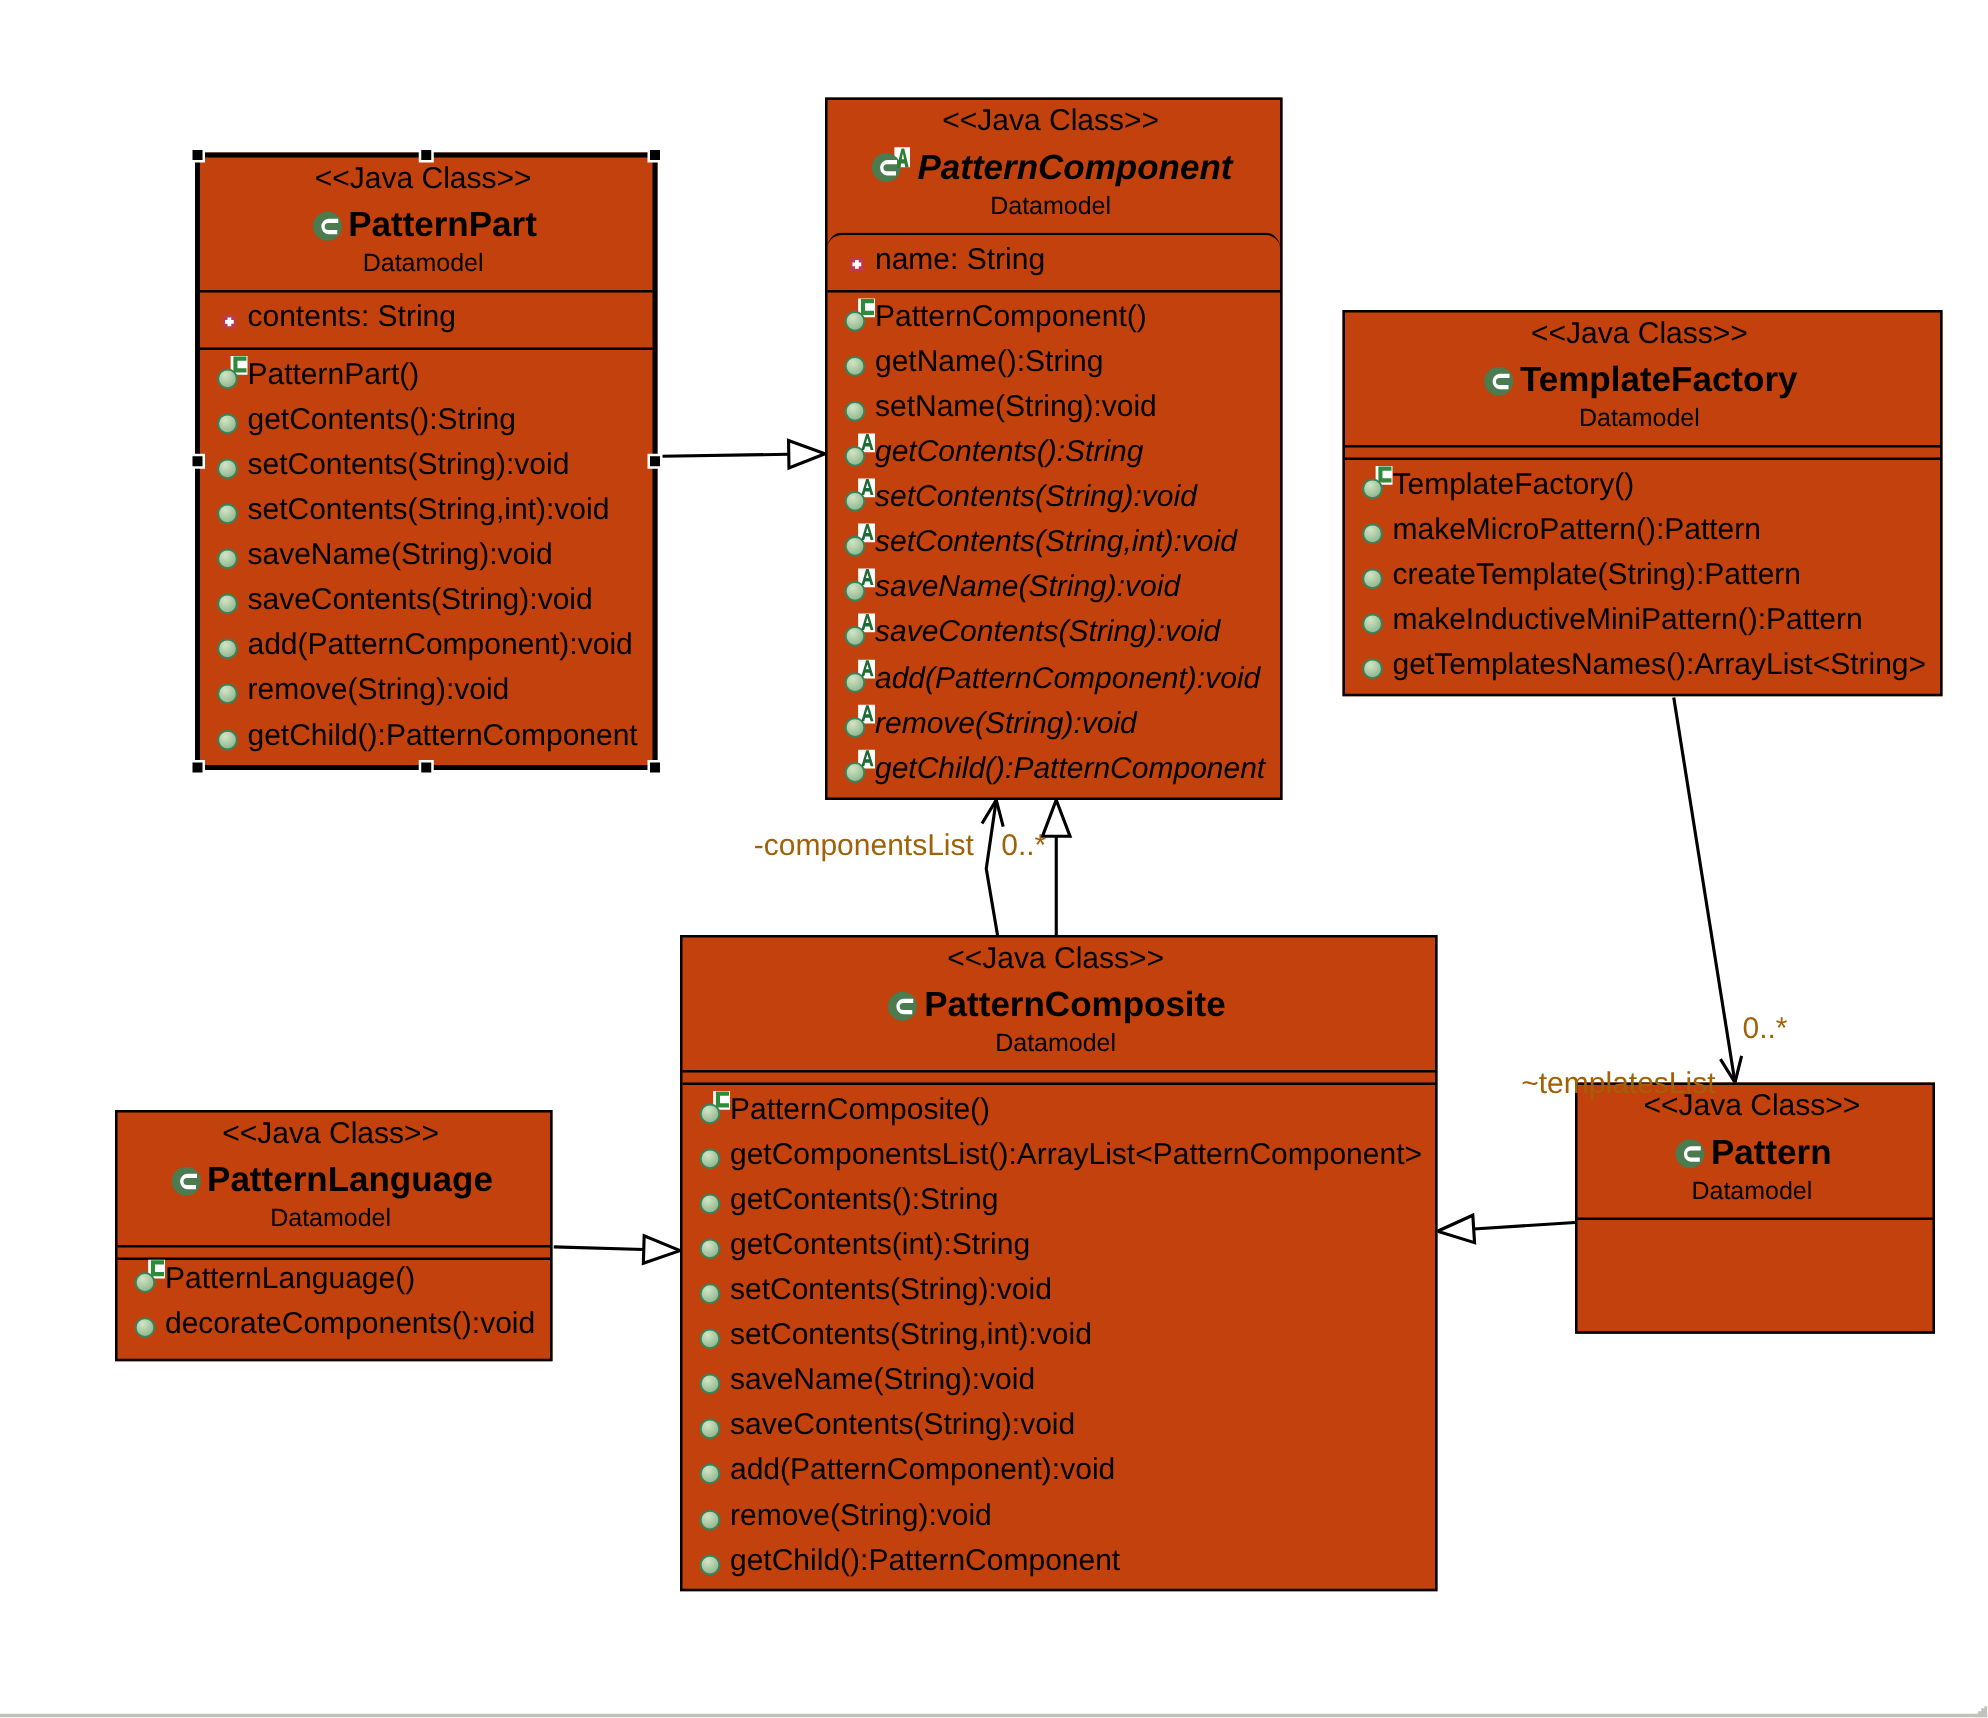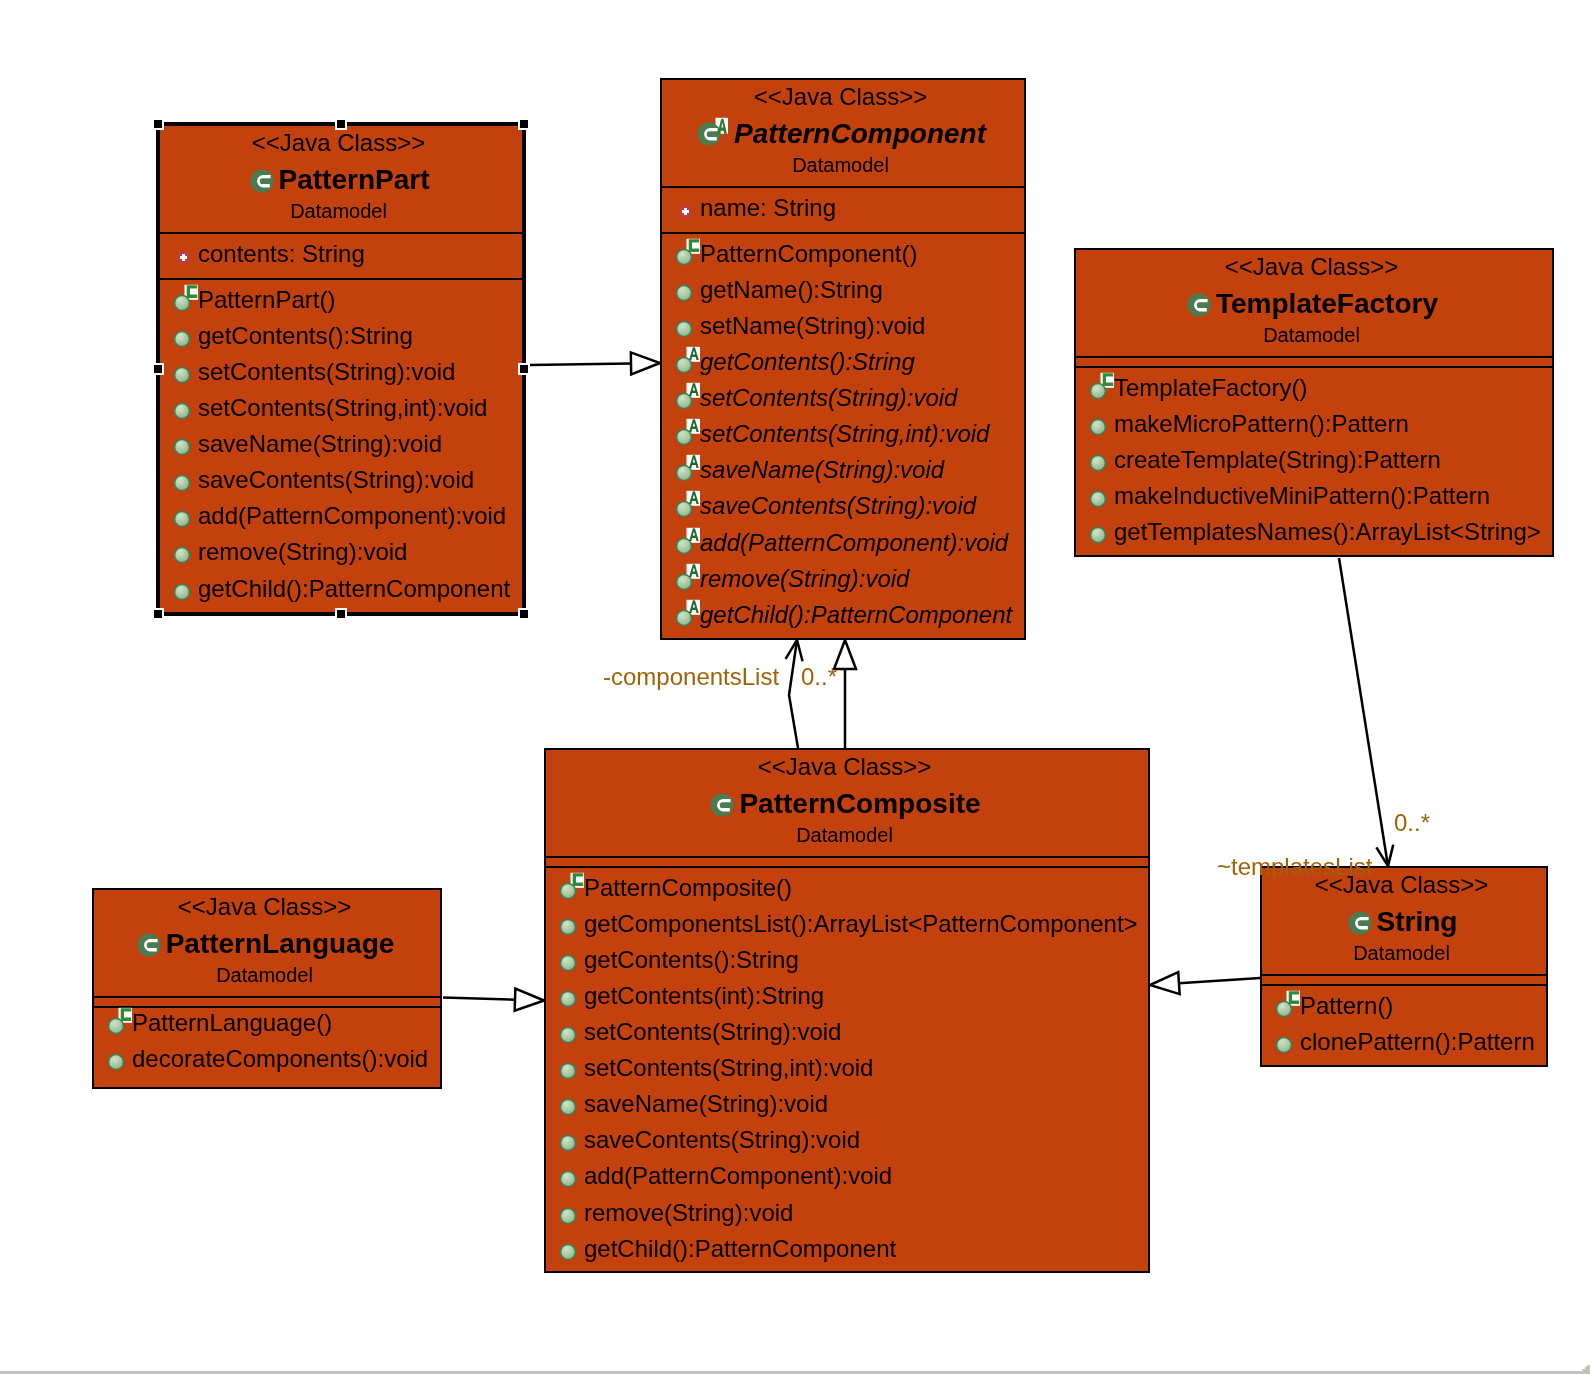--- a/index.html
+++ b/index.html
@@ -143,21 +143,21 @@
             <g transform="translate(0,2)">
               <circle cx="12" cy="12" r="11.6" fill="#4b7b4f"></circle>
               <path d="M20.6 5.9 L20.6 9.3 L12.6 9.3 A2.85 2.85 0 0 0 12.6 15.0 L19.8 15.0 L19.8 18.4 L12.6 18.4 A6.3 6.3 0 0 1 12.6 5.9 Z" fill="#ffffff"></path>
             </g>
             <path d="M24.2 -1.3 H26.4 L30.0 13.9 H27.3 L26.6 10.7 H23.8 L23.1 13.9 H20.4 Z M25.3 2.6 L24.4 7.4 H26.2 Z" fill="#2f7d32"></path>
           </svg>
           <span class="class-name abstract">PatternComponent</span>
         </div>
         <div class="package-name">Datamodel</div>
       </div>
-      <div class="compartment" style="height: 46.1px; padding-top: 5px;">
+      <div class="compartment" style="height: 46.1px; padding-top: 5px; border-radius: 12px;">
         <div class="member-row"><svg width="11" height="11" viewBox="0 0 11 11" style="top:13px;left:18px">
             <rect x="0" y="0" width="11" height="11" fill="#c03a4d"></rect>
             <path d="M4 2h3v2h2v3H7v2H4V7H2V4h2z" fill="#ffffff"></path>
           </svg><span>name: String</span></div>
       </div>
       <div class="compartment" style="padding-top: 4.7px;">
         <div class="member-row"><svg width="27" height="29" viewBox="0 -5 27 29" style="top:-1px;left:13px">
             <rect x="11.5" y="-4.2" width="13.5" height="15" fill="#ffffff"></rect>
             <circle cx="9" cy="14" r="7.5" fill="url(#mgrad)" stroke="#35845c" stroke-width="1.6"></circle>
             <path d="M13.7 -3.8 H24.2 V-0.4 H17.0 V5.6 H24.2 V9.0 H13.7 Z" fill="#2f8b3a"></path>
@@ -319,35 +319,25 @@
       </div>
     </div>
     <div class="uml-class" style="left: 1260px; top: 866px; width: 288px; height: 201px;">
       <div class="class-header" style="height: 106px;">
         <div class="stereotype">&lt;&lt;Java Class&gt;&gt;</div>
         <div class="class-title">
           <svg width="24" height="24" viewBox="0 0 24 24">
             <circle cx="12" cy="12" r="11.6" fill="#4b7b4f"></circle>
             <path d="M20.6 5.9 L20.6 9.3 L12.6 9.3 A2.85 2.85 0 0 0 12.6 15.0 L19.8 15.0 L19.8 18.4 L12.6 18.4 A6.3 6.3 0 0 1 12.6 5.9 Z" fill="#ffffff"></path>
           </svg>
-          <span class="class-name">String</span>
+          <span class="class-name">Pattern</span>
         </div>
         <div class="package-name">Datamodel</div>
       </div>
       <div class="compartment" style="height: 10px;"></div>
-      <div class="compartment" style="padding-top: 4.7px;">
-        <div class="member-row"><svg width="27" height="29" viewBox="0 -5 27 29" style="top:-1px;left:13px">
-            <rect x="11.5" y="-4.2" width="13.5" height="15" fill="#ffffff"></rect>
-            <circle cx="9" cy="14" r="7.5" fill="url(#mgrad)" stroke="#35845c" stroke-width="1.6"></circle>
-            <path d="M13.7 -3.8 H24.2 V-0.4 H17.0 V5.6 H24.2 V9.0 H13.7 Z" fill="#2f8b3a"></path>
-          </svg><span>Pattern()</span></div>
-        <div class="member-row"><svg width="27" height="29" viewBox="0 -5 27 29" style="top:-1px;left:13px">
-            <circle cx="9" cy="14" r="7.5" fill="url(#mgrad)" stroke="#35845c" stroke-width="1.6"></circle>
-          </svg><span>clonePattern():Pattern</span></div>
-      </div>
     </div>
     <div class="conn-label" style="left: 603px; top: 664px;">-componentsList</div>
     <div class="conn-label" style="left: 801px; top: 664px;">0..*</div>
     <div class="conn-label" style="left: 1217px; top: 854px;">~templatesList</div>
     <div class="conn-label" style="left: 1394px; top: 810px;">0..*</div>
   </div>
 <div id="window-bottom-bar"></div>
 <svg id="resize-grip" viewBox="0 0 14 14">
   <path d="M14 5 L14 14 L4 14 L4 11.5 L6.5 11.5 L6.5 9 L9 9 L9 6.5 L11.5 6.5 L11.5 5 Z" fill="#c2c2bd"></path>
 </svg>

